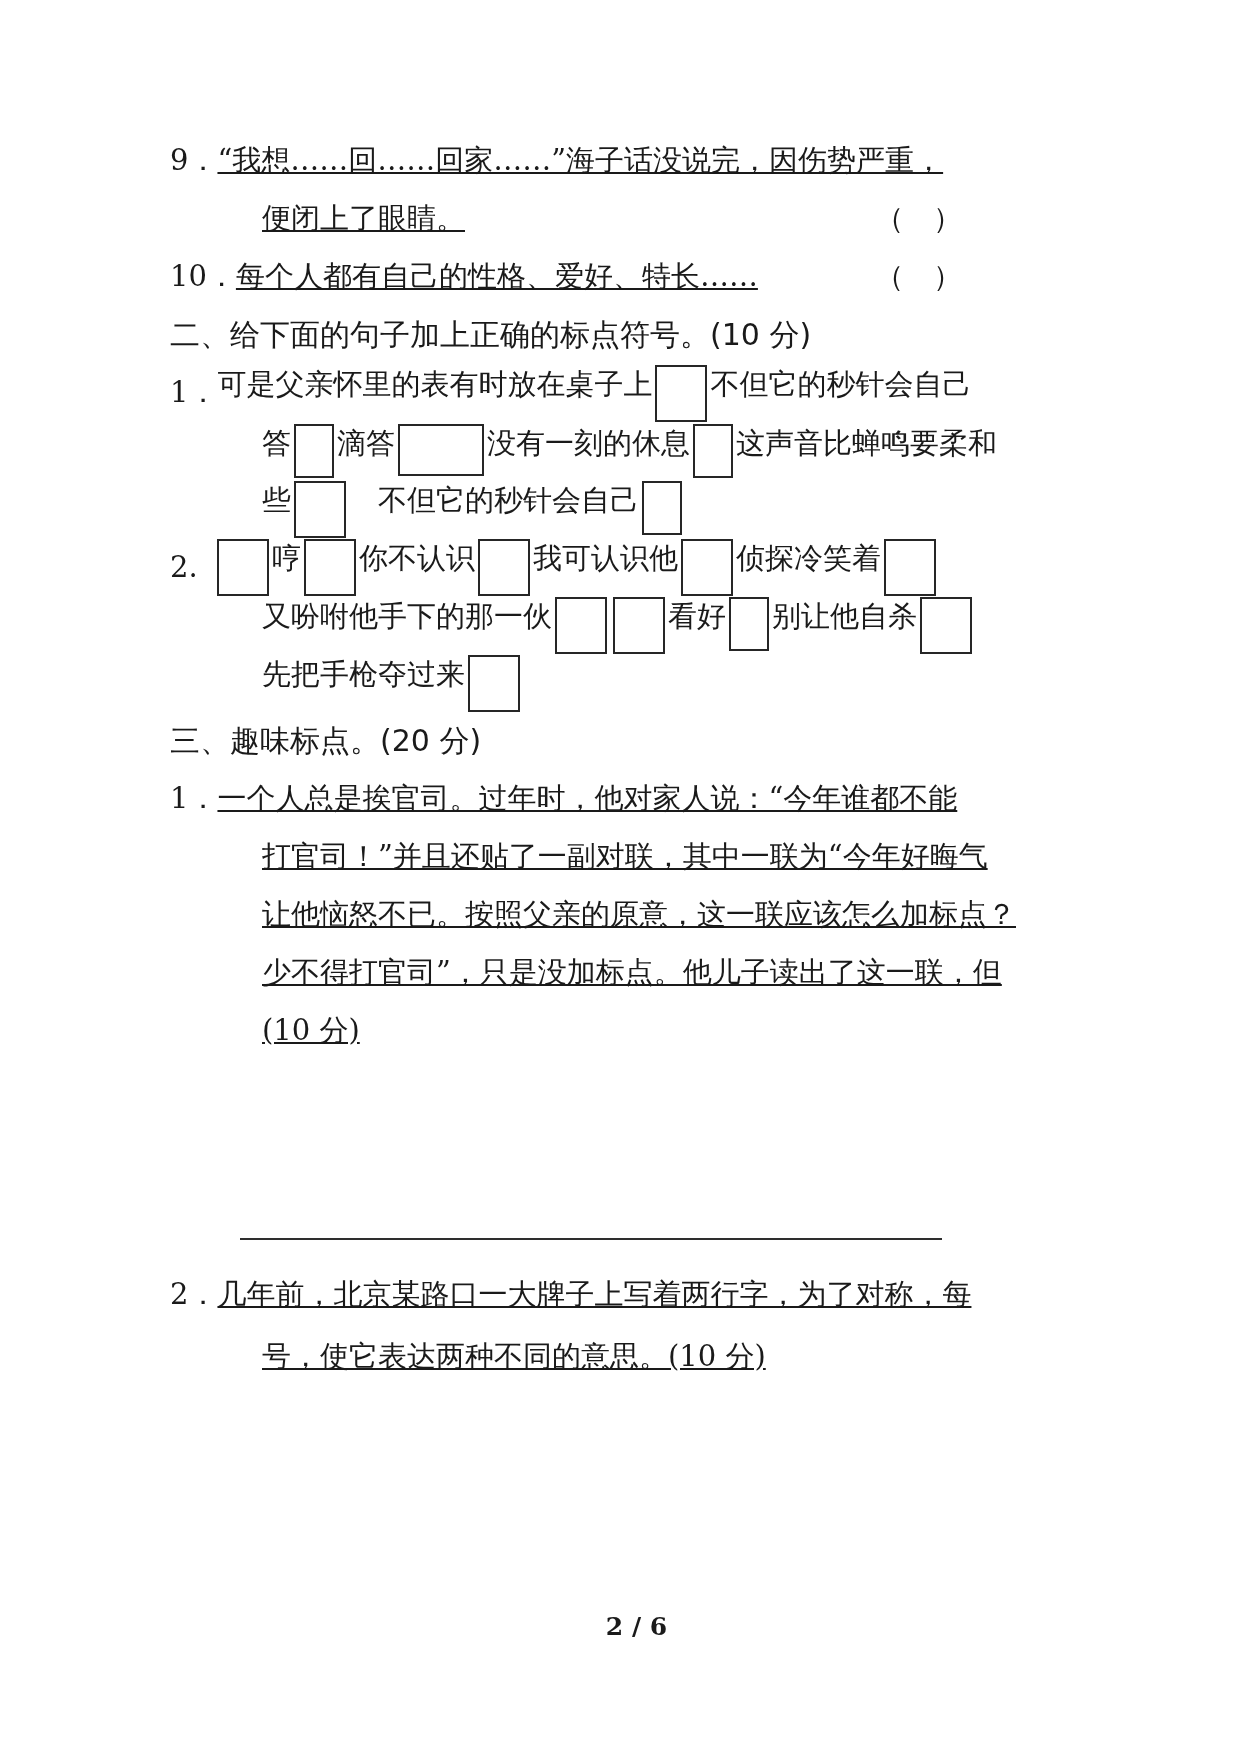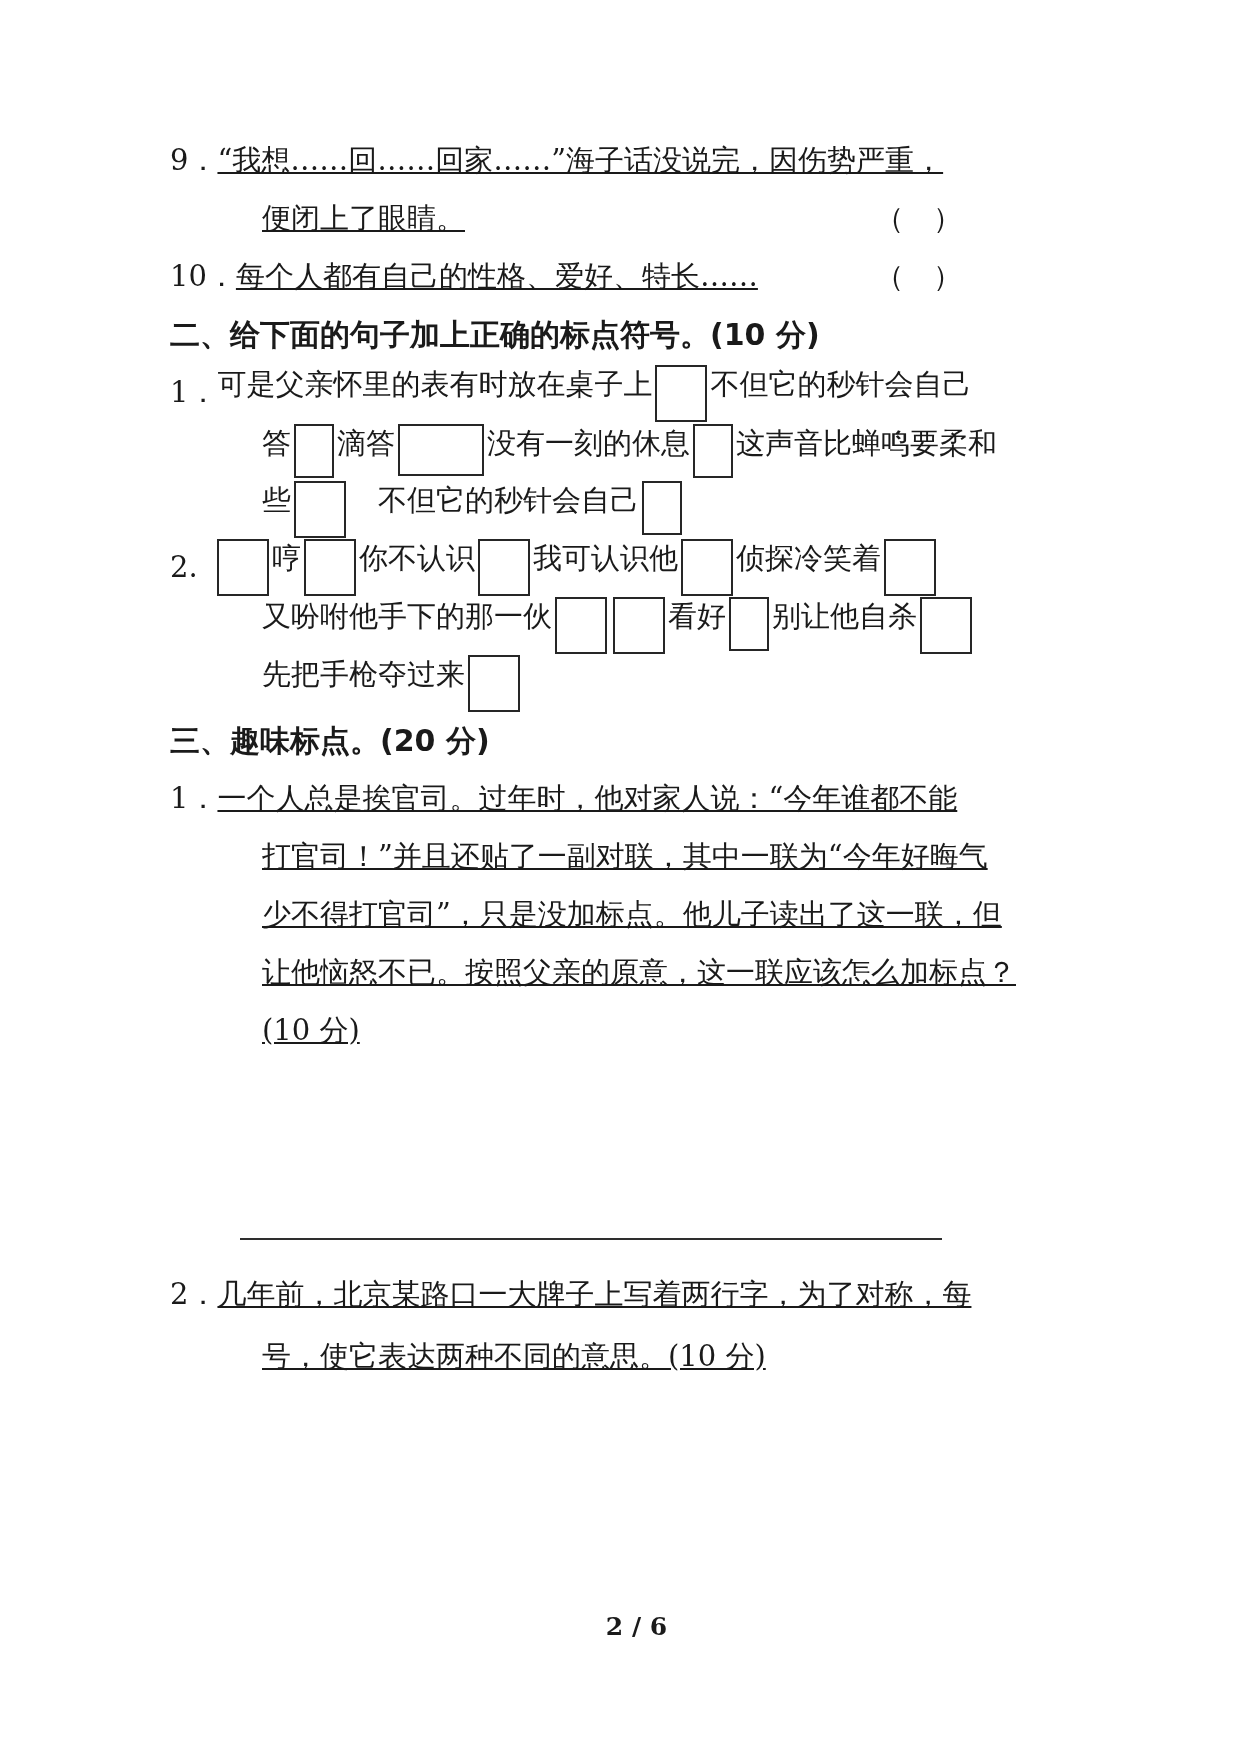--- a/index.html
+++ b/index.html
@@ -10,21 +10,21 @@
     font-size:29px;
   }
   .content { position:absolute; left:170px; top:132px; width:792px; }
   .row { display:flex; align-items:center; min-height:58px; white-space:nowrap; }
   .row .t { flex:none;text-decoration:underline; }
   .cont { padding-left:92px; }
   .num { display:inline-block; min-width:44px; flex:none; }
   .sec-heading {
     margin:0; display:flex; align-items:center; min-height:58px;
     font-family:"DejaVu Sans","Liberation Sans",sans-serif;
-    font-weight:bold; font-size:30px;
+    font-weight:normal; font-size:30px;
   }
   .paren { margin-left:auto; flex:none; }
   .tokseq { display:inline-flex; align-items:flex-start; flex:none; }
   .tokseq .txt { flex:none; }
   .box {
     display:inline-block; flex:none; box-sizing:border-box;
     border:2px solid #262626; background:#fff; margin:0 3px;
   }
   .box-n { width:52px; height:57px; }
   .box-w { width:86px; height:52px; }
@@ -125,24 +125,24 @@
     <h2 class="sec-heading">三、趣味标点。(20 分)</h2>
 
     <div class="row">
       <span class="num">1．</span>
       <span class="t">一个人总是挨官司。过年时，他对家人说：“今年谁都不能</span>
     </div>
     <div class="row cont">
       <span class="t">打官司！”并且还贴了一副对联，其中一联为“今年好晦气</span>
     </div>
     <div class="row cont">
-      <span class="t">少不得打官司”，只是没加标点。他儿子读出了这一联，但</span>
+      <span class="t">让他恼怒不已。按照父亲的原意，这一联应该怎么加标点？</span>
     </div>
     <div class="row cont">
-      <span class="t">让他恼怒不已。按照父亲的原意，这一联应该怎么加标点？</span>
+      <span class="t">少不得打官司”，只是没加标点。他儿子读出了这一联，但</span>
     </div>
     <div class="row cont">
       <span class="t">(10 分)</span>
     </div>
 
     <div class="answer-line"></div>
 
     <div class="row row62">
       <span class="num">2．</span>
       <span class="t">几年前，北京某路口一大牌子上写着两行字，为了对称，每</span>

